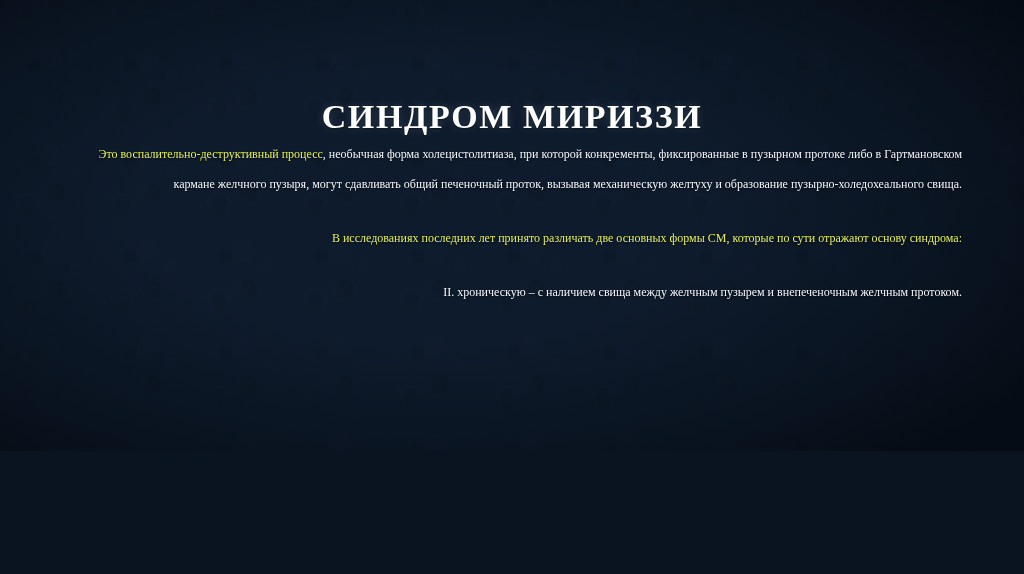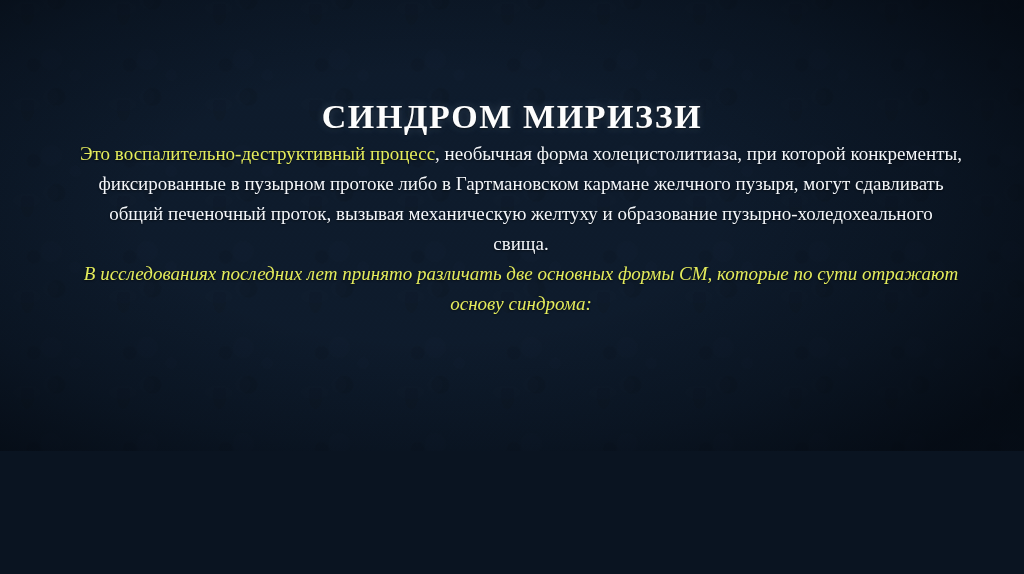--- a/index.html
+++ b/index.html
@@ -97,29 +97,28 @@
   .body {
     position: absolute;
     left: 80px;
     right: 62px;
     top: 139px;
   }
 
   p.para {
     margin: 0;
     color: #f3f6fa;
-    font-size: 19px;
+    font-size: 12px;
     line-height: 30px;
-    text-align: center;
+    text-align: right;
     text-shadow: 0 1px 2px rgba(0,0,0,0.55);
   }
 
   p.para + p.para {
-    margin-top: 0;
-    font-style: italic;
+    margin-top: 24px;
   }
 
   p.indent {
     text-indent: 34px;
   }
 
   .hl {
     color: #e4ec5c;
   }
 </style>
@@ -134,16 +133,17 @@
   <div class="bg-vignette"></div>
 
   <div class="content">
 
     <h1 class="slide-title">СИНДРОМ МИРИЗЗИ</h1>
 
     <div class="body" id="body-text">
 
     <p class="para"><span class="hl">Это воспалительно-деструктивный процесс</span><span class="">, необычная форма холецистолитиаза, при которой конкременты, фиксированные в пузырном протоке либо в Гартмановском кармане желчного пузыря, могут сдавливать общий печеночный проток, вызывая механическую желтуху и образование пузырно-холедохеального свища.</span></p>
         <p class="para"><span class="hl">В исследованиях последних лет принято различать две основных формы СМ, которые по сути отражают основу синдрома:</span></p>
+        <p class="para indent"><span class="">II. хроническую – с наличием свища между желчным пузырем и внепеченочным желчным протоком.</span></p>
       </div>
 
   </div>
 </div>
 
 </body></html>

